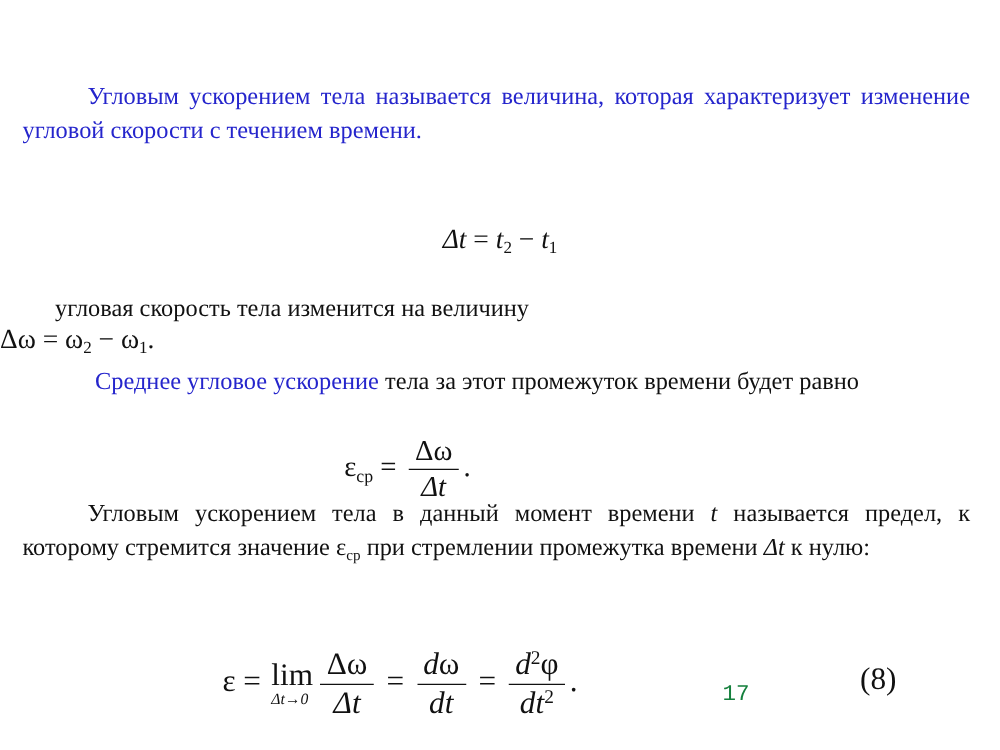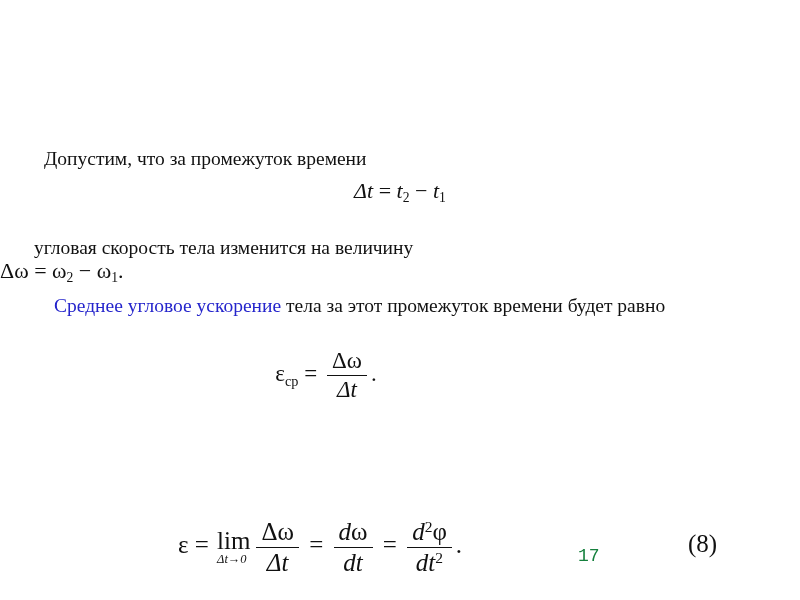--- a/index.html
+++ b/index.html
@@ -61,31 +61,31 @@
     text-indent: 52px;
   }
   .p2 {
     top: 145px;
     left: 44px;
     width: 700px;
     text-align: left;
   }
   .p3 {
     top: 234px;
-    left: 34px;
+    left: 44px;
     width: 700px;
     text-align: left;
   }
   .p4 {
     top: 292px;
     left: 18px;
     width: 758px;
     text-indent: 36px;
   }
-  .p4 .hl { color: #2525cc; }
+  .p4 .hl { color: #2525cc; margin-left: 22px; }
   .p5 {
     top: 398px;
     left: 18px;
     width: 758px;
     text-indent: 52px;
   }
 
   
   .eq {
     position: absolute;
@@ -175,22 +175,22 @@
     font-size: 25px;
     color: #111111;
   }
 </style>
 </head>
 <body>
 
 <div class="slide">
 
 
-
-  <div class="para black p2">Допустим, что за промежуток времени</div>
+  <div class="para blue p1">Угловым ускорением тела называется величина, которая характеризует изменение угловой скорости с течением времени.</div>
+
 
   <div class="eq eq1">
     <span class="mi">Δ</span><i>t</i><span> = </span><i>t</i><span class="sub">2</span><span> − </span><i>t</i><span class="sub">1</span>
   </div>
 
   <div class="para black p3">угловая скорость тела изменится на величину</div>
 
   <div class="eq eq2">
     <span>Δ</span><span>ω</span><span> = </span><span>ω</span><span class="sub">2</span><span> − </span><span>ω</span><span class="sub">1</span><span>.</span>
   </div>
@@ -198,20 +198,23 @@
   <div class="para black p4">
     <span class="hl">Среднее угловое ускорение</span><span> тела за этот промежуток времени будет равно</span>
   </div>
 
   <div class="eq eq3">
     <span class="shift">
       <span>ε</span><span class="sub">ср</span><span> = </span><span class="frac"><span class="nume">Δω</span><span class="deno mi">Δt</span></span><span>.</span>
     </span>
   </div>
 
+  <div class="para black p5">
+    <span>Угловым ускорением тела в данный момент времени </span><i>t</i><span> называется предел, к которому стремится значение </span><span>ε</span><span class="sub">ср</span><span> при стремлении промежутка времени </span><span class="mi">Δt</span><span> к нулю:</span>
+  </div>
 
   <div class="eq eq4">
     <span class="shift">
       <span>ε</span><span> = </span><span class="limbox"><span class="lim">lim</span><span class="limsub">Δt→0</span></span><span class="frac"><span class="nume">Δω</span><span class="deno mi">Δt</span></span><span> = </span><span class="frac"><span class="nume"><i>d</i><span>ω</span></span><span class="deno"><i>dt</i></span></span><span> = </span><span class="frac"><span class="nume"><i>d</i><span class="sup">2</span><span>φ</span></span><span class="deno"><i>dt</i><span class="sup">2</span></span></span><span>.</span>
     </span>
   </div>
 
   <div class="pagenum">17</div>
 
   <div class="eqnum">(8)</div>

